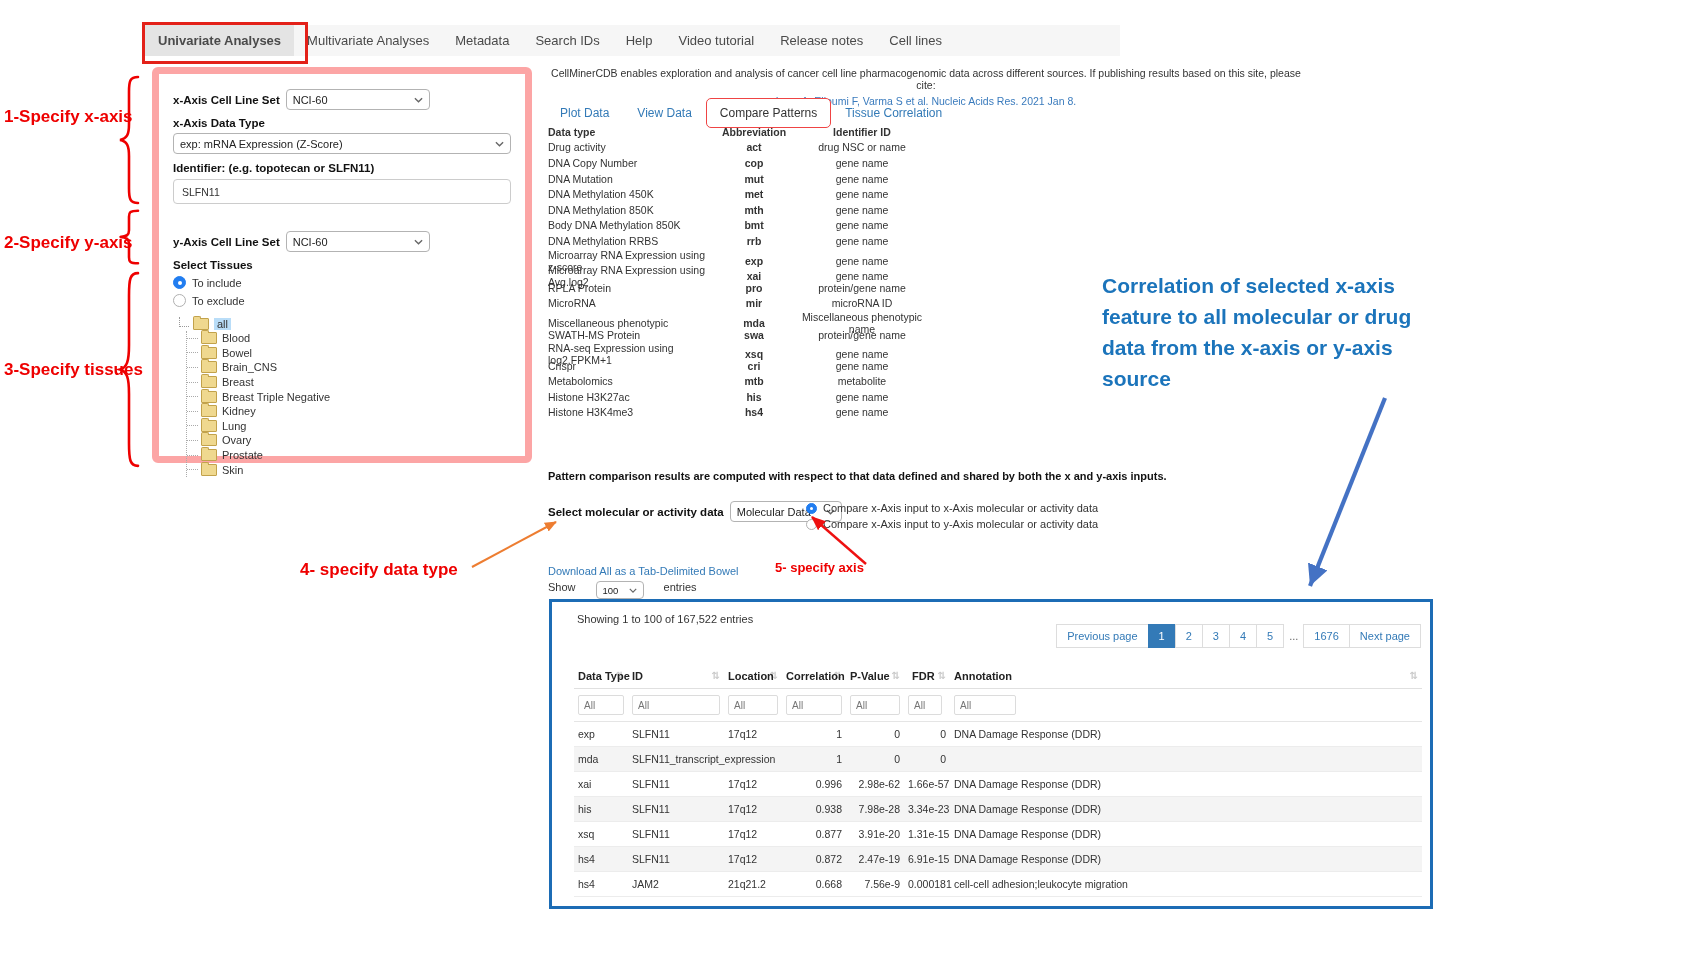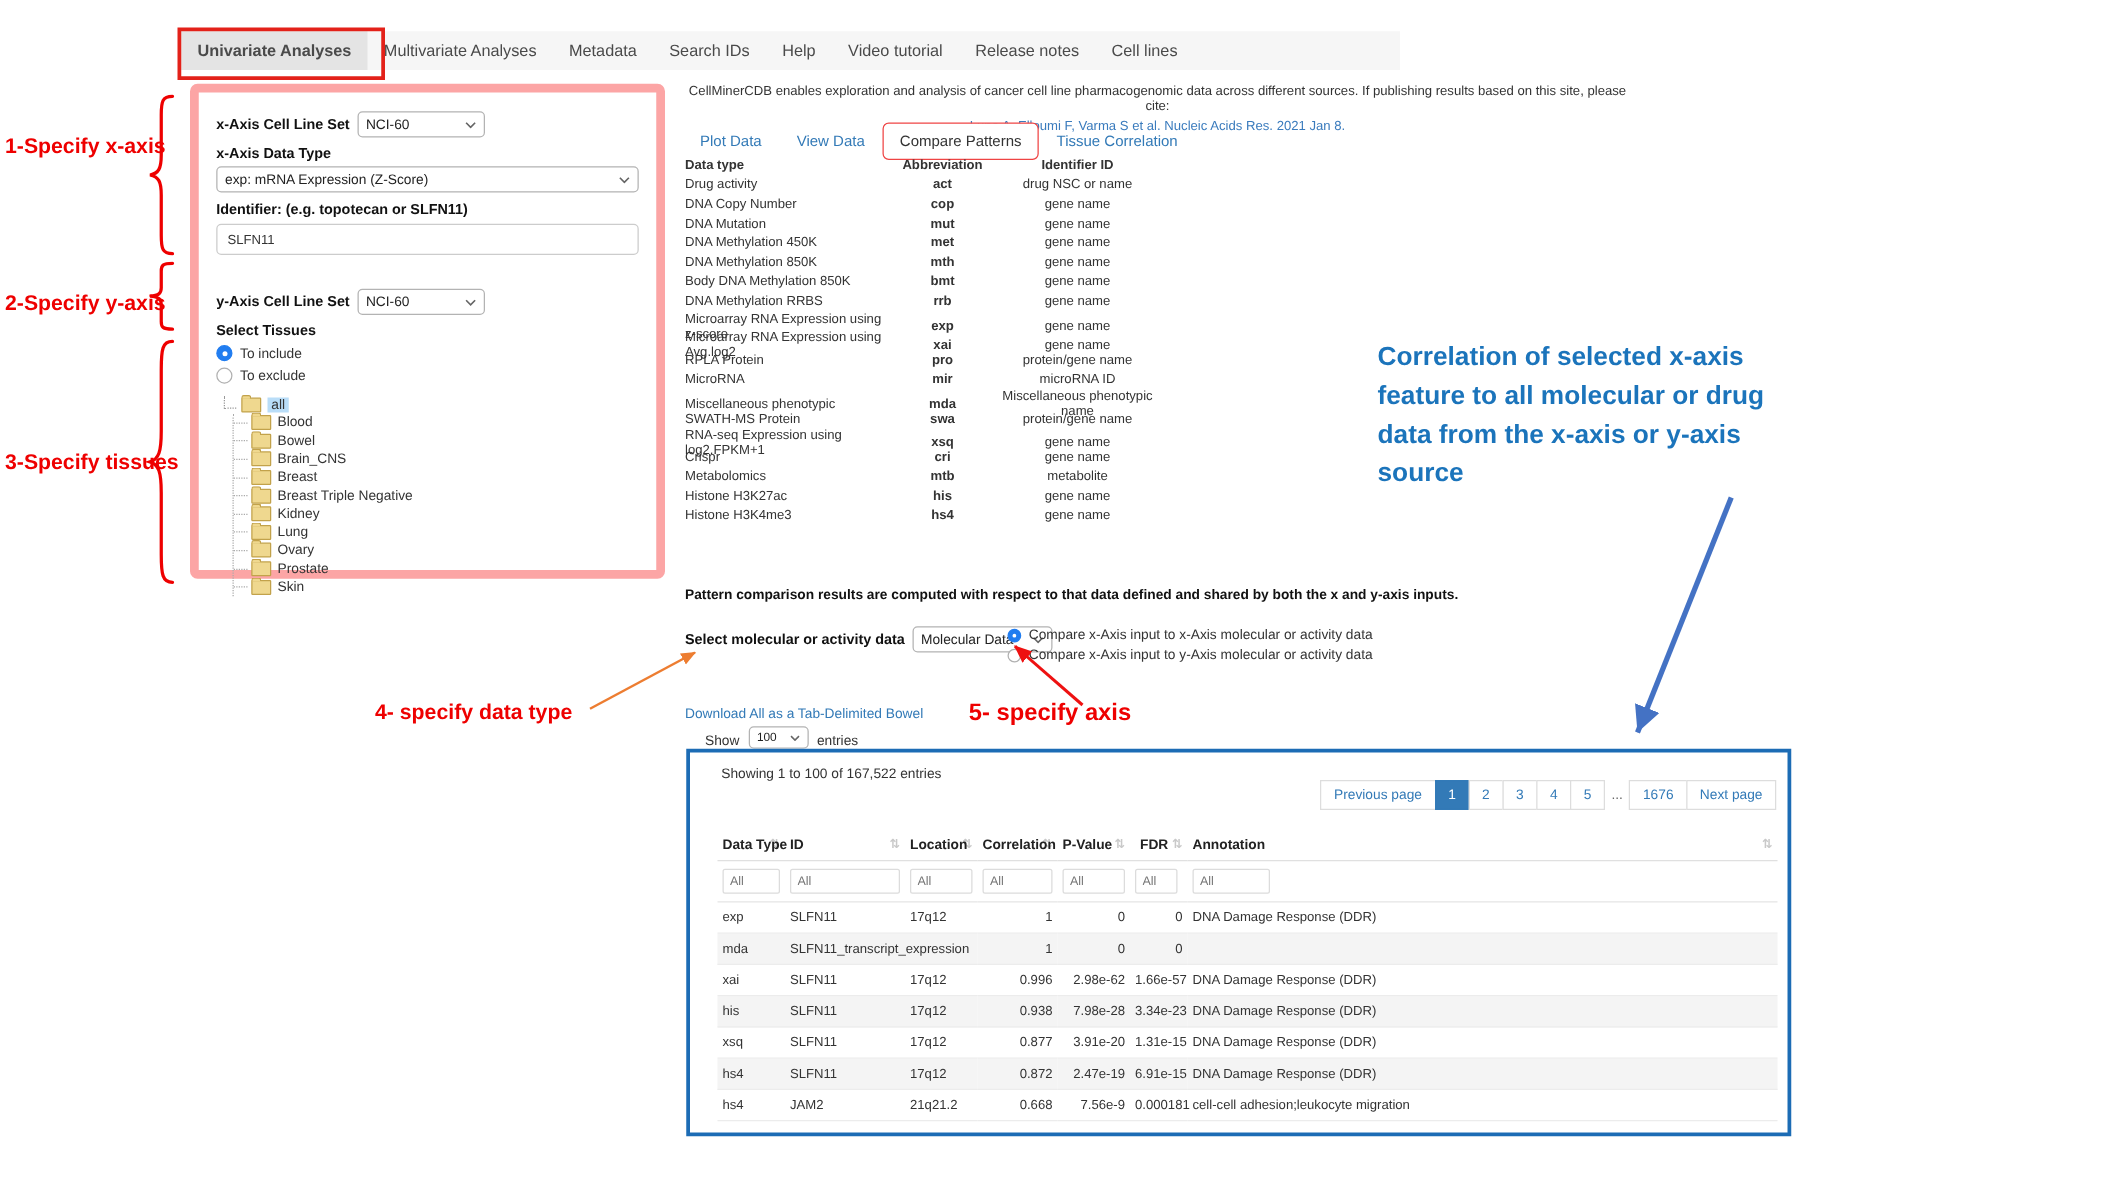--- a/index.html
+++ b/index.html
@@ -22,21 +22,21 @@
   
   .panel{position:absolute;left:152px;top:67px;width:380px;height:396px;border:7px solid #fca5a5;
          border-radius:6px;background:#fff;box-sizing:border-box;padding:15px 14px;font-size:11px;}
   .f-label{font-weight:bold;font-size:11.5px;color:#111;}
   .f-row{display:flex;align-items:center;margin-bottom:7px;}
   .f-row .f-label{margin-right:6px;}
   .sel{display:inline-flex;align-items:center;justify-content:space-between;gap:6px;
        border:1px solid #b3b3b3;border-radius:4px;background:#fff;padding:0 6px;height:21px;
        font-size:11px;color:#222;cursor:pointer;box-sizing:border-box;}
   .sel .chev{display:inline-flex;}
-  .w-select{width:102px;}
+  .w-select{width:144px;}
   .full-select{width:100%;margin:4px 0 8px 0;gap:24px;}
   .id-input{width:100%;height:25px;border:1px solid #ccc;border-radius:4px;padding:0 8px;
        font-size:10.5px;box-sizing:border-box;margin-top:5px;color:#333;outline:none;
        font-family:"Liberation Sans","DejaVu Sans",sans-serif;}
   .gap-y{margin-top:27px;}
   .radio-row{display:flex;align-items:center;gap:6px;margin:5px 0;font-size:11px;color:#333;cursor:pointer;}
   .radio{width:13px;height:13px;border-radius:50%;border:1px solid #b0b0b0;background:#fff;
          box-sizing:border-box;position:relative;flex:0 0 auto;}
   .radio.checked{background:#217df0;border-color:#217df0;}
   .radio.checked::after{content:"";position:absolute;left:4px;top:4px;width:4px;height:4px;
@@ -73,26 +73,26 @@
   .pattern-note{position:absolute;left:548px;top:470px;width:760px;font-weight:bold;font-size:11px;color:#111;}
 
   .mol-row{position:absolute;left:548px;top:501px;display:flex;align-items:center;font-size:11.5px;}
   .mol-row .sel{width:112px;margin-left:6px;}
   .compare-radios{position:absolute;left:806px;top:502px;font-size:10.5px;}
   .compare-radios .radio-row{margin:0 0 4px 0;align-items:center;}
   .compare-radios .radio{width:11px;height:11px;}
   .compare-radios .radio.checked::after{left:3px;top:3px;width:3px;height:3px;}
 
   .download-link{position:absolute;left:548px;top:565px;font-size:11px;color:#337ab7;cursor:pointer;}
-  .show-row{position:absolute;left:548px;top:581px;display:flex;align-items:flex-end;gap:7px;font-size:11px;margin-left:16px;}
+  .show-row{position:absolute;left:548px;top:581px;display:flex;align-items:flex-start;gap:20px;font-size:11px;}
   .mini-sel{width:48px;height:18px;}
 
   
   .step4-label{position:absolute;left:300px;top:560px;color:#ee0000;font-weight:bold;font-size:17px;}
-  .step5-label{position:absolute;left:775px;top:560px;color:#ee0000;font-weight:bold;font-size:19px;}
+  .step5-label{position:absolute;left:775px;top:560px;color:#ee0000;font-weight:bold;font-size:13px;}
   .corr-note{position:absolute;left:1102px;top:270px;width:356px;font-size:21px;font-weight:bold;
         color:#1b74bb;line-height:31px;}
   .overlay{position:absolute;left:0;top:0;pointer-events:none;z-index:5;}
 
   
   .results-box{position:absolute;left:549px;top:599px;width:884px;height:310px;
         border:3px solid #1c6cb5;background:#fff;box-sizing:border-box;}
   .showing{position:absolute;left:25px;top:11px;font-size:11px;color:#333;}
   .pagination{position:absolute;right:9px;top:22px;display:flex;font-size:11px;align-items:center;}
   .page-btn{border:1px solid #ddd;color:#337ab7;padding:5px 10px;margin-left:-1px;background:#fff;

